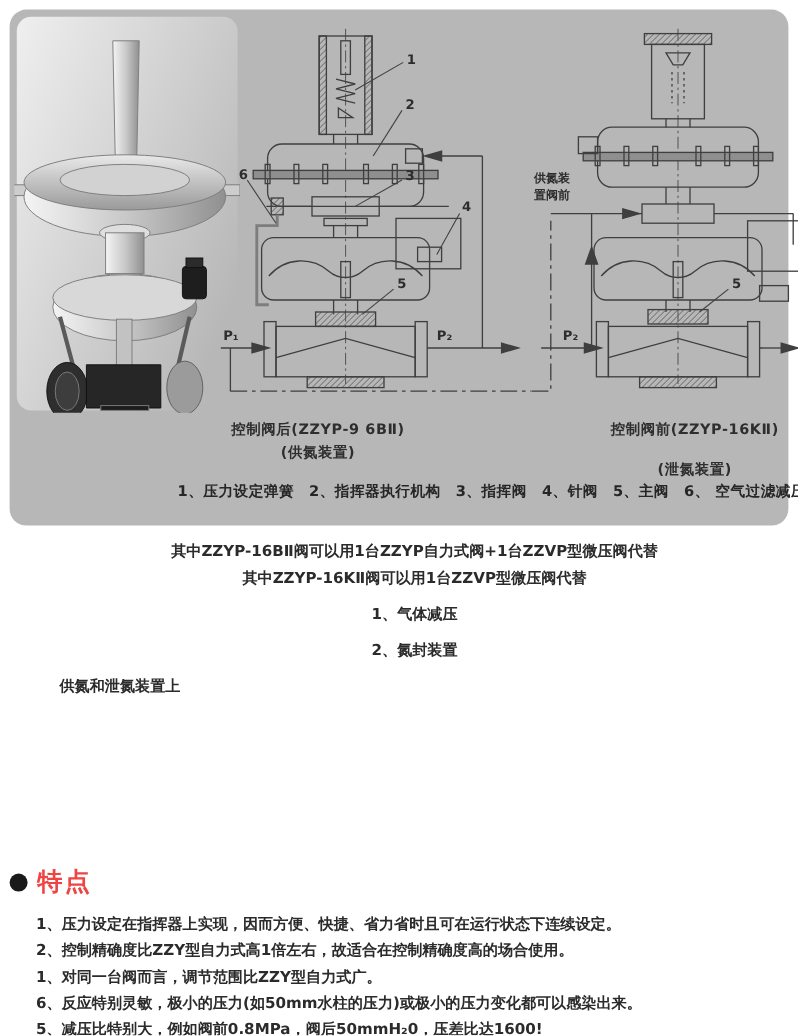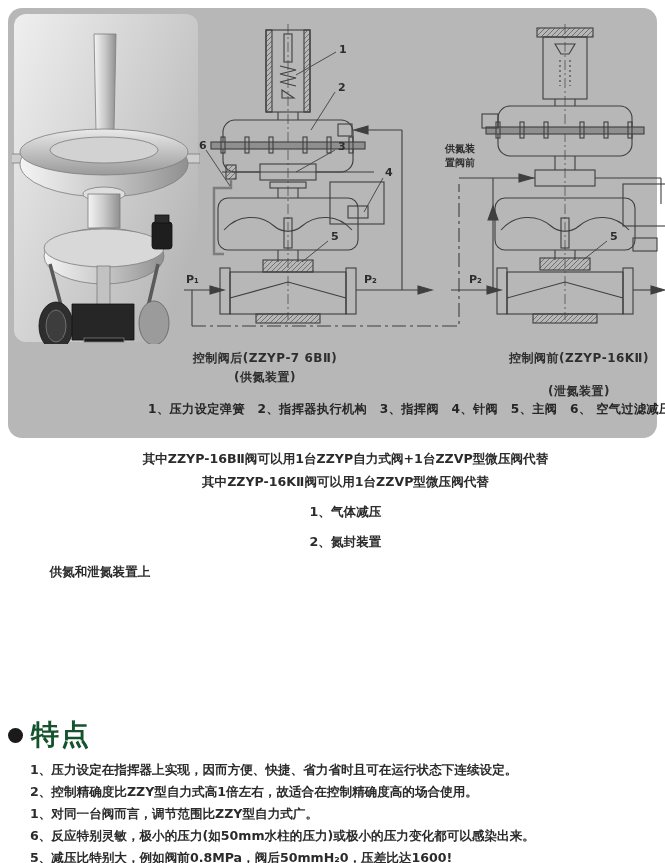--- a/index.html
+++ b/index.html
@@ -20,21 +20,21 @@
   .parts{position:absolute;left:140px;right:10px;top:393px;text-align:right;
          font-size:12.2px;font-weight:600;color:#262626;letter-spacing:.4px;white-space:nowrap;}
   .text-block{position:absolute;top:447px;left:8px;right:6px;font-size:12.6px;
               font-weight:600;line-height:23px;color:#2b2b2b;}
   .text-block p{margin:0;}
   .ind1{text-indent:1.9em;text-align:center;}
   .ind2{text-indent:3.3em;}
   .flow{text-align:justify;text-indent:1.9em;letter-spacing:.2px;}
   .sp{margin-top:7px !important;}
   .features{position:absolute;top:720px;left:8px;right:8px;}
-  .feat-head{display:flex;align-items:center;font-size:28px;font-weight:bold;color:#14532d;
+  .feat-head{display:flex;align-items:center;font-size:21px;font-weight:bold;color:#ef4444;
              letter-spacing:2px;height:30px;}
   .dot{width:15px;height:15px;border-radius:50%;background:#1a1a1a;margin-right:8px;flex:0 0 auto;}
   .feat-list{margin-top:9px;padding-left:22px;font-size:12.6px;font-weight:600;
              line-height:22px;color:#2b2b2b;}
   svg text{font-family:"DejaVu Sans",sans-serif;}
 </style>
 </head>
 <body>
 
 <div class="page">
@@ -254,21 +254,21 @@
         </g>
       </g>
       <g fill="#2d2d2d" font-size="11" font-weight="bold">
         <text x="2" y="132" font-size="10">供氮装</text>
         <text x="2" y="146" font-size="10">置阀前</text>
         <text x="26" y="263">P₂</text>
         <text x="167" y="220">5</text>
       </g>
     </svg>
 
-    <div class="caption cap-l1">控制阀后(ZZYP-7 6BⅡ)</div>
+    <div class="caption cap-l1">控制阀后(ZZYP-9 6BⅡ)</div>
     <div class="caption cap-l2">(供氮装置)</div>
     <div class="caption cap-r1">控制阀前(ZZYP-16KⅡ)</div>
     <div class="caption cap-r2">(泄氮装置)</div>
 
     <div class="parts">1、压力设定弹簧　2、指挥器执行机构　3、指挥阀　4、针阀　5、主阀　6、 空气过滤减压器</div>
   </div>
 
   <div class="text-block">
     <p class="ind1">其中ZZYP-16BⅡ阀可以用1台ZZYP自力式阀+1台ZZVP型微压阀代替</p>
     <p class="ind1">其中ZZYP-16KⅡ阀可以用1台ZZVP型微压阀代替</p>

